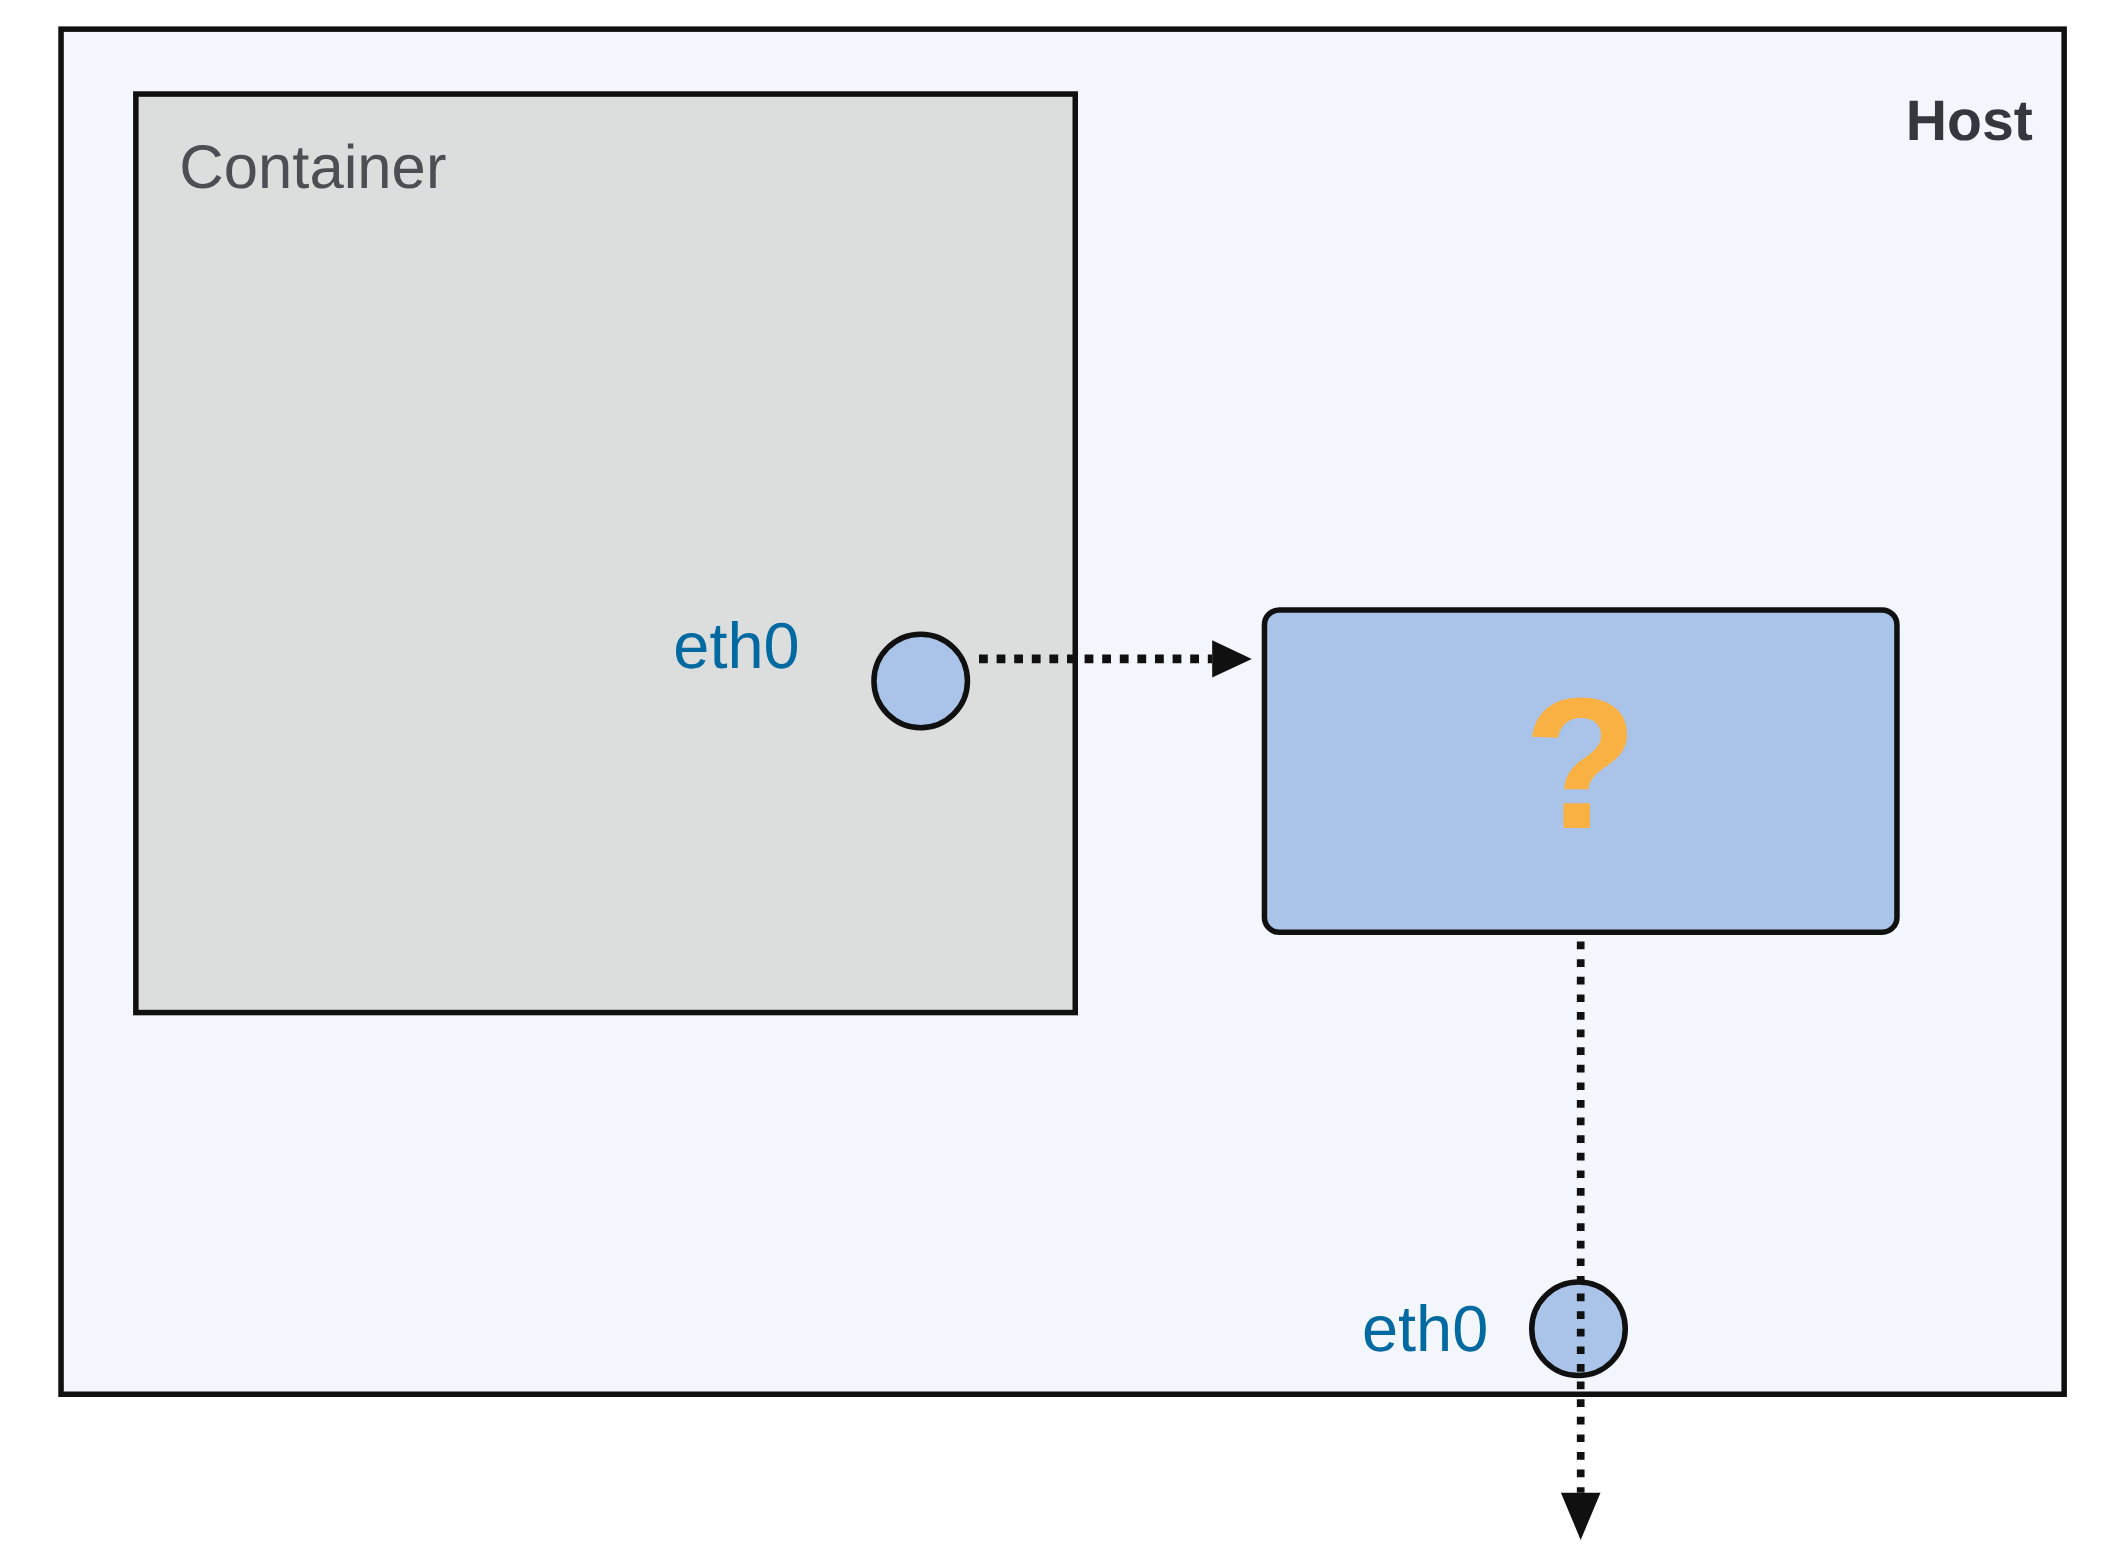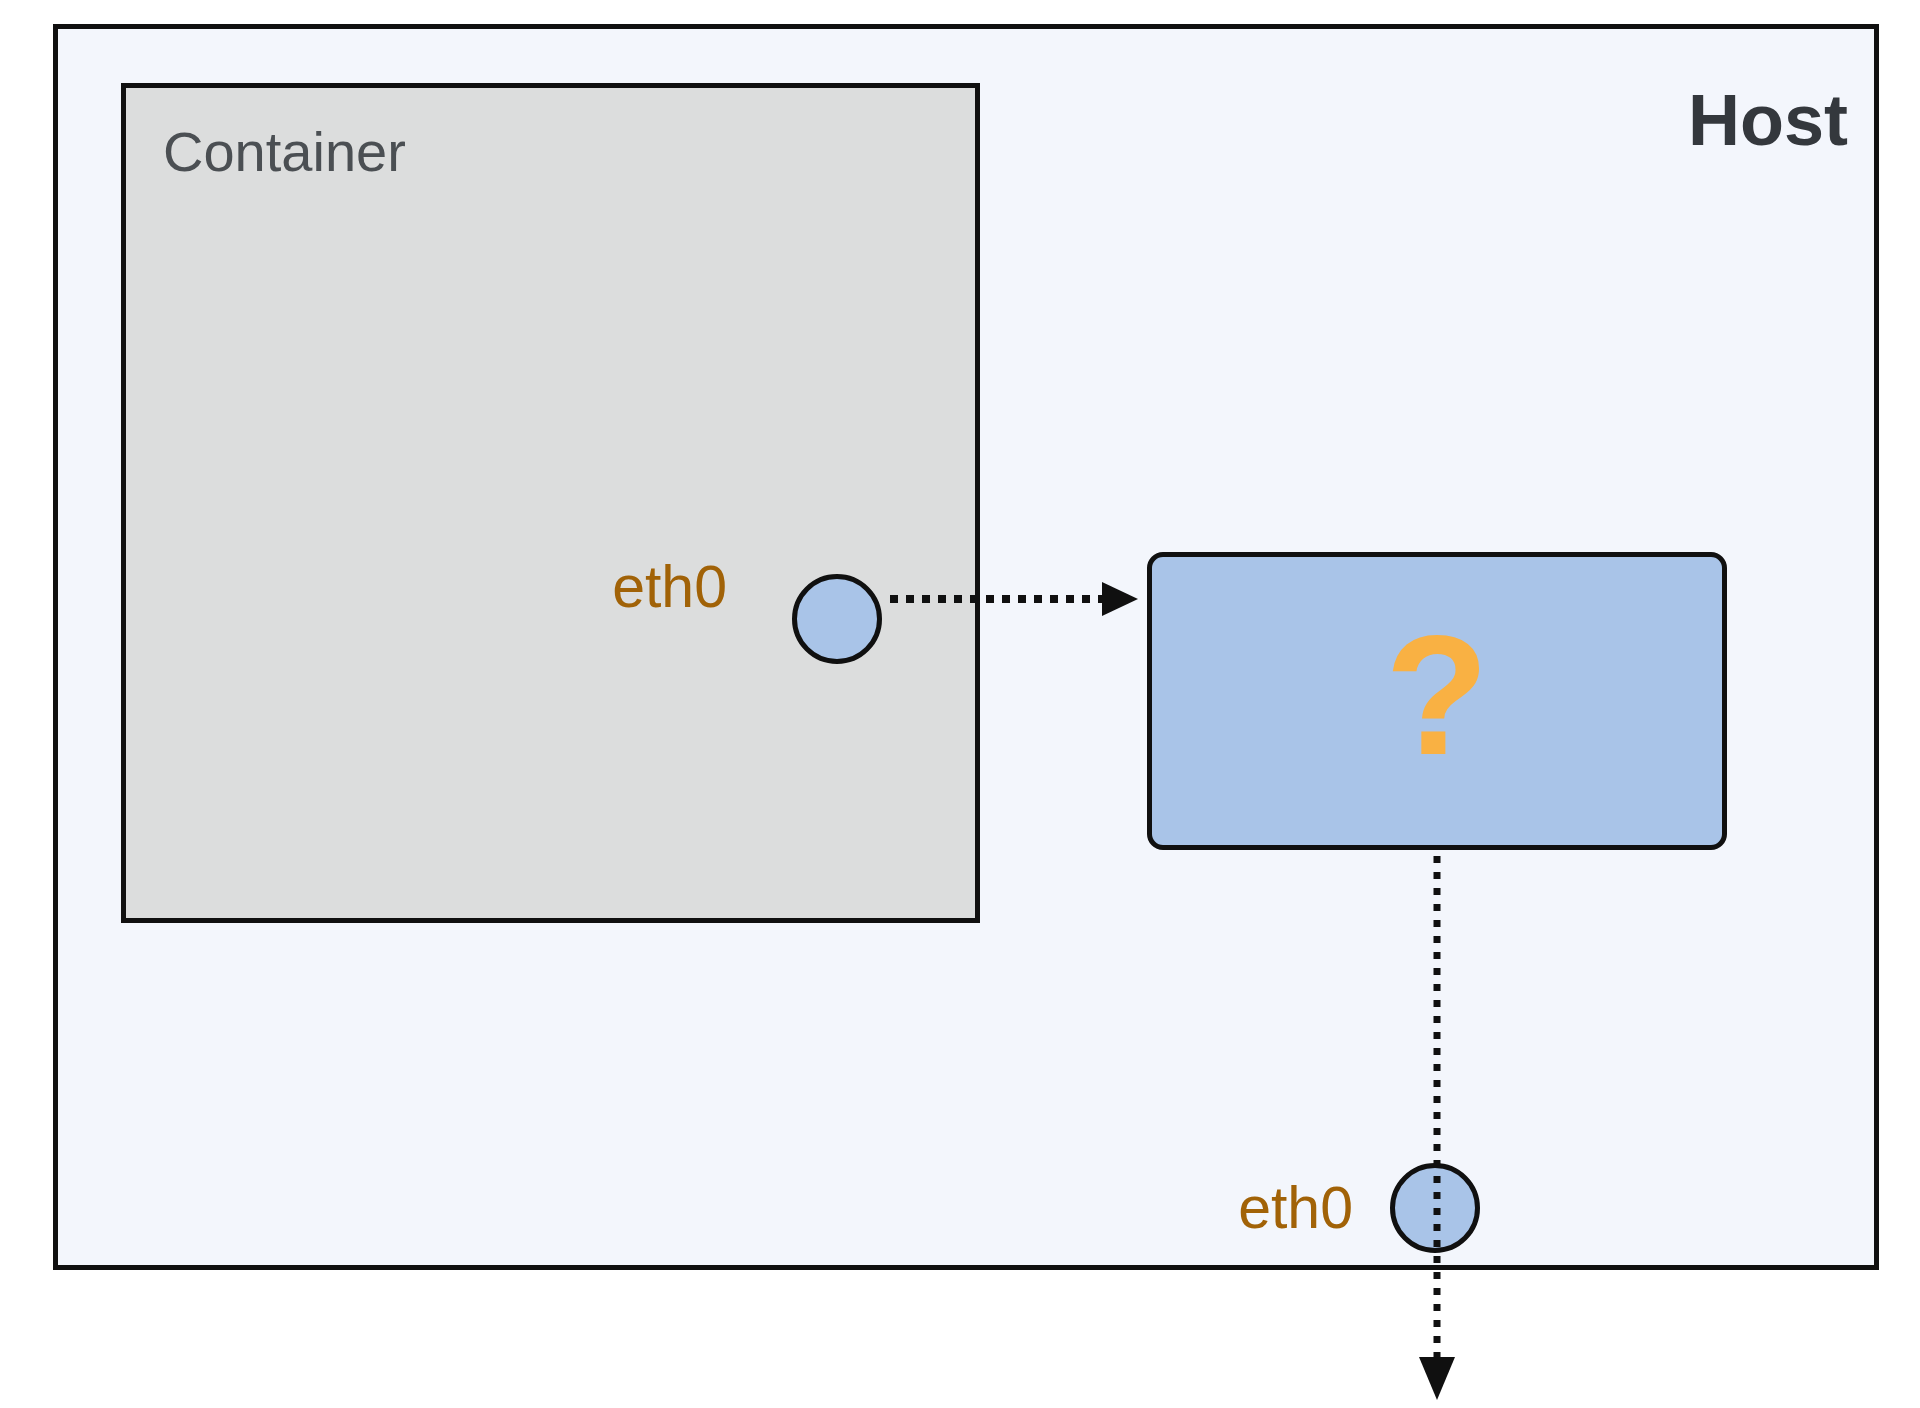--- a/index.html
+++ b/index.html
@@ -23,21 +23,21 @@
     position: absolute;
     left: 53px; top: 24px;
     width: 1826px; height: 1246px;
     background: #f3f6fc;
     border: 5px solid #101010;
   }
 
   .host-label {
     position: absolute;
     top: 55px; right: 26px;
-    font-size: 72px;
+    font-size: 52px;
     font-weight: 700;
     line-height: 1;
     color: #34383d;
   }
 
   
   .container-box {
     position: absolute;
     left: 63px; top: 34px;
     width: 859px; height: 840px;
@@ -53,21 +53,21 @@
     line-height: 1;
     color: #4b4f53;
   }
 
   
   .iface-label {
     position: absolute;
     height: 64px;
     line-height: 64px;
     font-size: 59px;
-    color: #a16207;
+    color: #0369a1;
     text-align: left;
     white-space: nowrap;
   }
   .iface-label.in-container { right: 248px; top: 467px; }
   .iface-label.on-host      { right: 521px; top: 1147px; }
 
   
   .port-circle {
     position: absolute;
     width: 90px; height: 90px;

